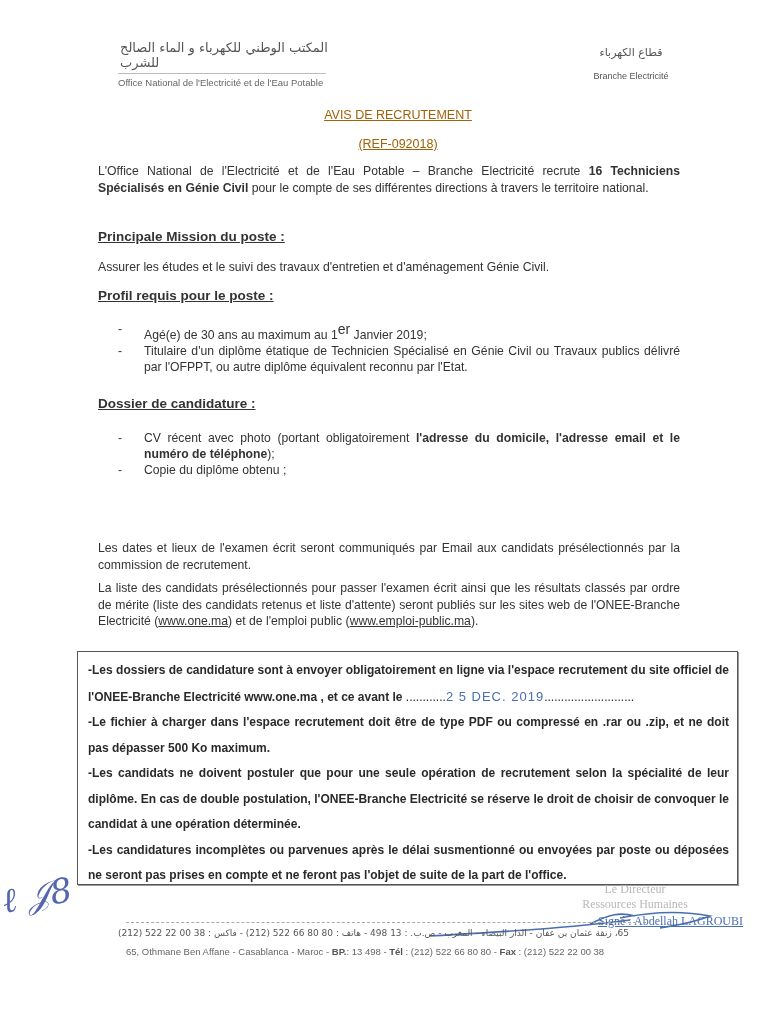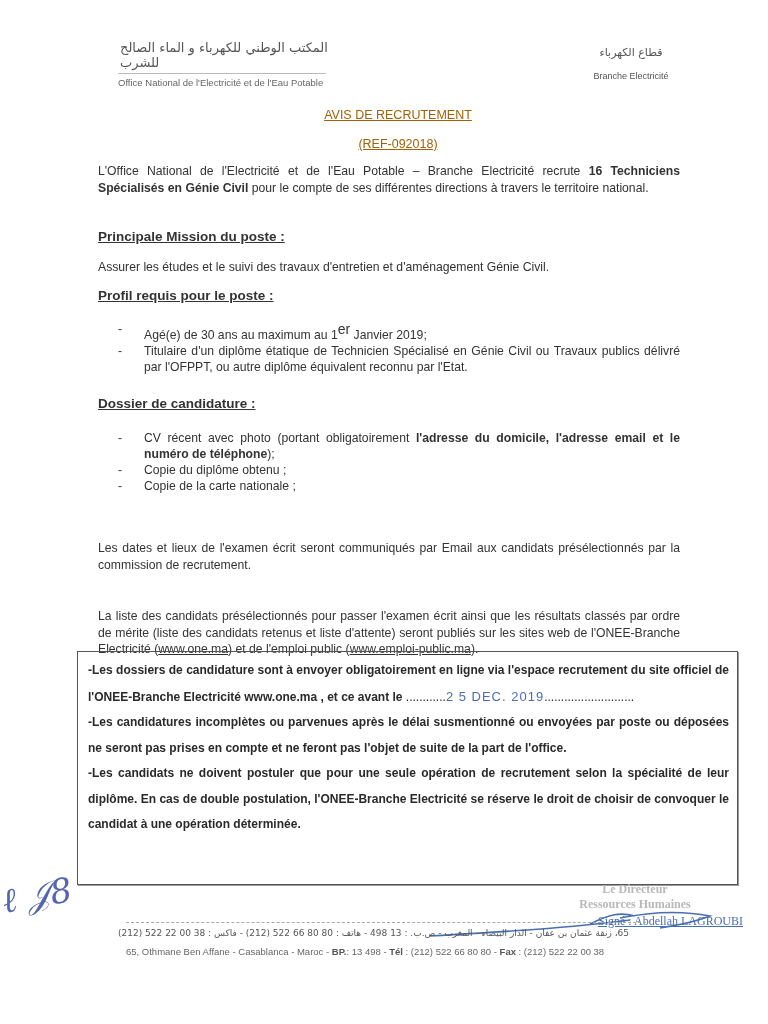--- a/index.html
+++ b/index.html
@@ -29,21 +29,21 @@
 
   .link { text-decoration: underline; }
 
   .notice-box { position: absolute; left: 53px; top: 651px; width: 661px; height: 234px; border: 1.5px solid #555; box-shadow: 1px 1px 0 #999; padding: 6px 8px 0 10px; margin-left: 24px; }
   .notice-box p { font-size: 12px; font-weight: bold; line-height: 25.5px; color: #2a2a2a; text-align: justify; }
   .date-stamp { font-family: "Liberation Sans Narrow", "Liberation Sans", sans-serif; color: #4a6fb0; font-weight: normal; font-size: 13px; letter-spacing: 1px; }
   .dots { letter-spacing: 0; font-weight: normal; }
 
   .handwritten { position: absolute; left: 2px; top: 875px; font-family: "DejaVu Serif", serif; font-style: italic; font-size: 34px; color: #5566b0; transform: rotate(-10deg); }
 
-  .stamp { position: absolute; left: 570px; top: 882px; width: 130px; text-align: center; font-family: "Liberation Serif", serif; color: #b8b8b8; font-size: 12px; line-height: 15px; font-weight: bold; }
+  .stamp { position: absolute; left: 570px; top: 882px; width: 130px; text-align: center; font-family: "Liberation Serif", serif; color: #b8b8b8; font-size: 12px; line-height: 15px; }
   .signature { position: absolute; left: 598px; top: 914px; font-family: "Liberation Serif", serif; font-size: 12px; color: #4a6fb0; text-decoration: underline; }
   .sig-stroke { position: absolute; left: 420px; top: 906px; width: 300px; height: 40px; }
 
   .footer-line { position: absolute; left: 126px; top: 922px; width: 520px; height: 1px; border-top: 1px dashed #aaa; }
   .footer-ar { position: absolute; left: 109px; top: 928px; width: 520px; font-family: "DejaVu Sans", sans-serif; font-size: 9px; color: #555; direction: rtl; text-align: right; }
   .footer-fr { position: absolute; left: 126px; top: 946px; width: 520px; font-size: 9.5px; color: #666; }
   .footer-fr b { font-weight: bold; color: #555; }
 </style>
 </head>
 <body>
@@ -71,32 +71,32 @@
 <div class="heading" style="top:288px;">Profil requis pour le poste :</div>
 <ul class="dash" style="top:321px;">
   <li><span>Agé(e) de 30 ans au maximum au 1</span><sup style="font-size:14px;">er</sup><span> Janvier 2019;</span></li>
   <li>Titulaire d'un diplôme étatique de Technicien Spécialisé en Génie Civil ou Travaux publics délivré par l'OFPPT, ou autre diplôme équivalent reconnu par l'Etat.</li>
 </ul>
 
 <div class="heading" style="top:396px;">Dossier de candidature :</div>
 <ul class="dash" style="top:430px;">
   <li><span>CV récent avec photo (portant obligatoirement </span><b>l'adresse du domicile, l'adresse email et le numéro de téléphone</b><span>);</span></li>
   <li>Copie du diplôme obtenu ;</li>
-  <li>Copie de la carte nationale ;</li>
 </ul>
 
 <div class="para" style="top:540px;">Les dates et lieux de l'examen écrit seront communiqués par Email aux candidats présélectionnés par la commission de recrutement.</div>
-<div class="para" style="top:608px;">
+<div class="para" style="top:580px;">
   <span>La liste des candidats présélectionnés pour passer l'examen écrit ainsi que les résultats classés par ordre de mérite (liste des candidats retenus et liste d'attente) seront publiés sur les sites web de l'ONEE-Branche Electricité (</span><span class="link">www.one.ma</span><span>)  et de l'emploi public (</span><span class="link">www.emploi-public.ma</span><span>).</span>
 </div>
 
 <div class="notice-box">
   <p><span>-Les dossiers de candidature sont à envoyer obligatoirement en ligne via l'espace recrutement du site officiel de l'ONEE-Branche Electricité www.one.ma , et ce avant le </span><span class="dots">............</span><span class="date-stamp">2 5 DEC. 2019</span><span class="dots">...........................</span></p>
+  <p>-Le fichier à charger dans l'espace recrutement doit être de type PDF ou compressé en .rar ou .zip, et ne doit pas dépasser 500 Ko maximum.</p>
+  <p>-Les candidats ne doivent postuler que pour une seule opération de recrutement selon la spécialité de leur diplôme. En cas de double postulation, l'ONEE-Branche Electricité se réserve le droit de choisir de convoquer le candidat à une opération déterminée.</p>
   <p>-Les candidatures incomplètes ou parvenues après le délai susmentionné ou envoyées par poste ou déposées ne seront pas prises en compte et ne feront pas l'objet de suite de la part de l'office.</p>
-  <p>-Les candidats ne doivent postuler que pour une seule opération de recrutement selon la spécialité de leur diplôme. En cas de double postulation, l'ONEE-Branche Electricité se réserve le droit de choisir de convoquer le candidat à une opération déterminée.</p>
 </div>
 
 <div class="handwritten">ℓ 𝒥8</div>
 
 <div class="stamp">
   <div>Le Directeur</div>
   <div>Ressources Humaines</div>
 </div>
 <svg class="sig-stroke" viewBox="0 0 300 40">
   <path d="M10 30 C 80 26, 150 22, 210 14 M170 18 C 190 8, 200 6, 215 10 M 200 12 C 230 6, 260 4, 290 10 C 270 18, 250 20, 240 22" stroke="#4a6fb0" stroke-width="1.6" fill="none"></path>

